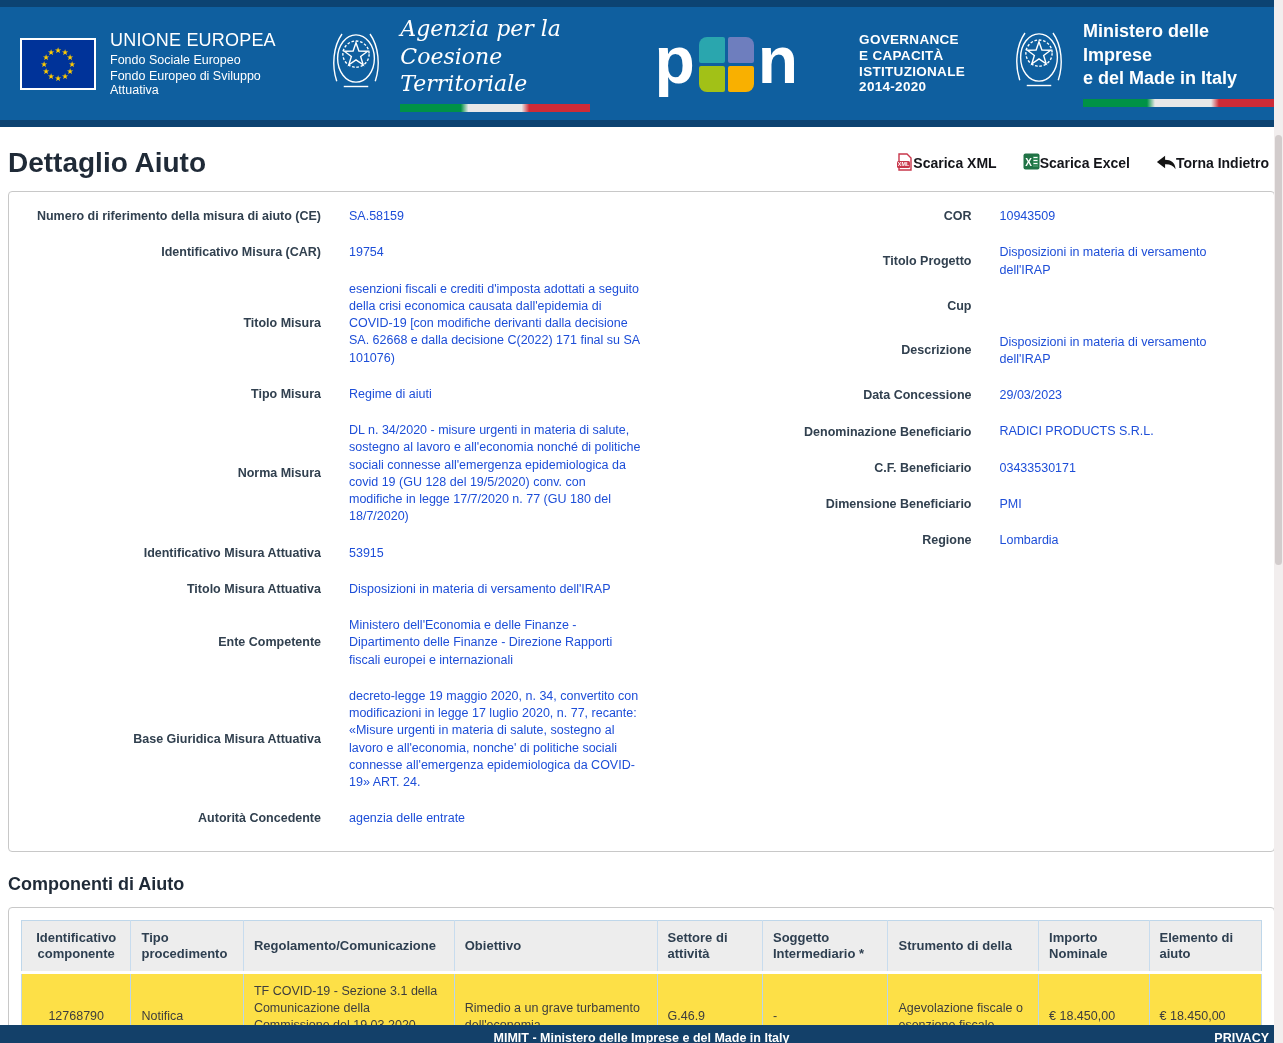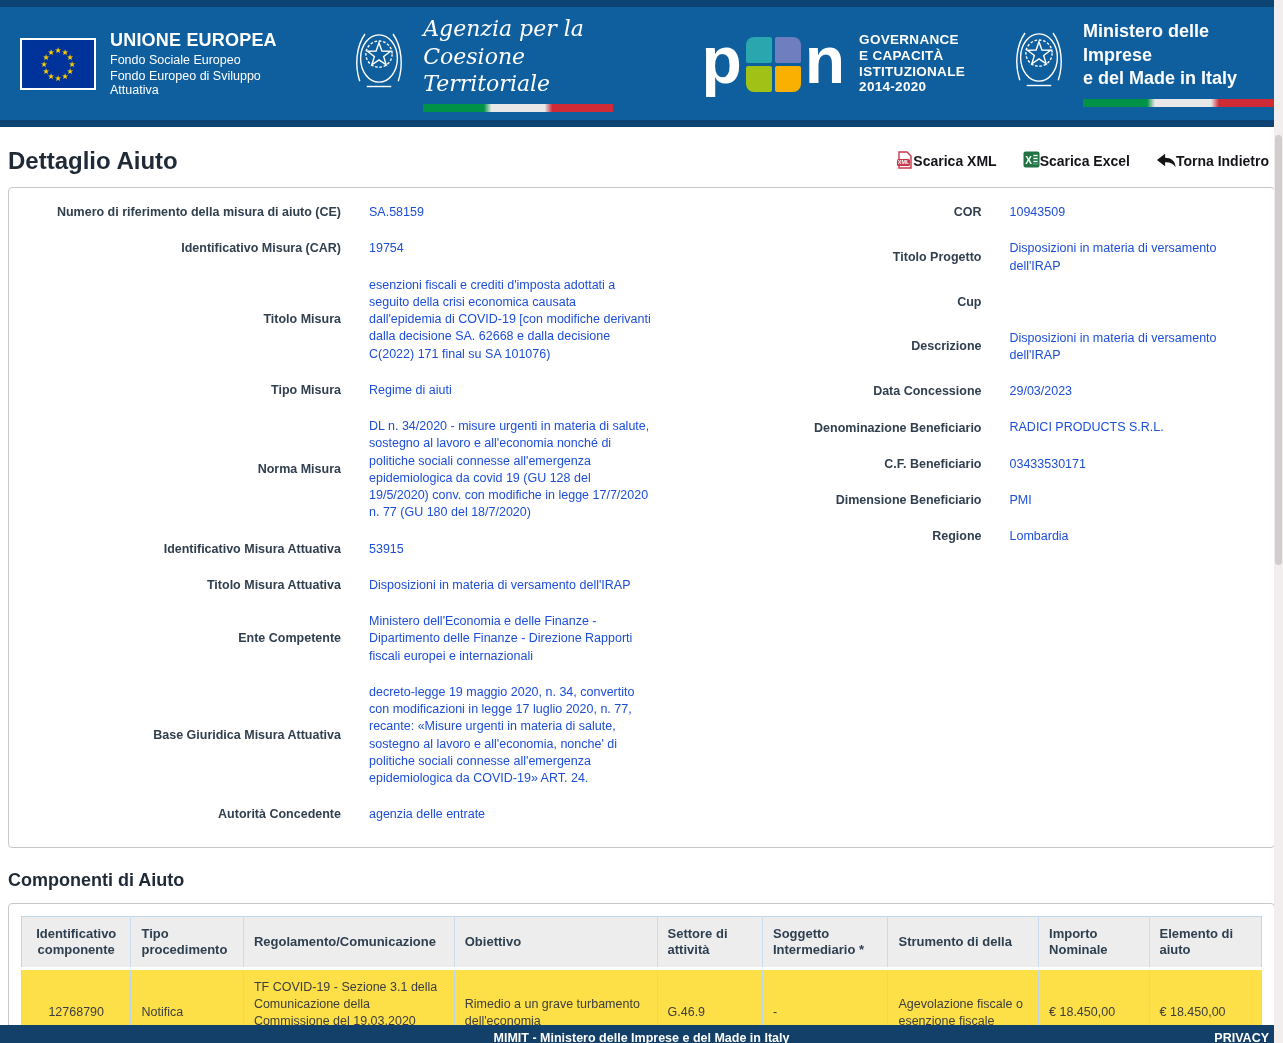--- a/index.html
+++ b/index.html
@@ -6,51 +6,51 @@
   html,body { width:1283px; height:1043px; overflow:hidden; background:#fff;
     font-family:"Liberation Sans", sans-serif; color:#444; position:relative; }
 
   
   .site-header { height:127px; background:#0f5f9f;
     border-top:7px solid #0c4372; border-bottom:7px solid #0c4372;
     display:flex; align-items:center; color:#fff; }
   .logo-group { display:flex; align-items:center; }
   .eu-group { margin-left:20px; }
   .eu-flag { width:76px; height:52px; background:#039; border:2px solid #fff; margin-right:14px; }
-  .eu-title { font-size:18px; font-weight:bold; letter-spacing:.2px; }
+  .eu-title { font-size:18px; font-weight:normal; letter-spacing:.2px; }
   .eu-sub { font-size:12.5px; margin-top:2px; }
   .agenzia-group { margin-left:48px; }
   .emblem { margin-right:16px; flex-shrink:0; }
   .agenzia-text { font-family:"DejaVu Serif", serif; font-style:italic; font-size:22px; line-height:1.25; }
   .flag-bar { height:8px; width:190px; margin-top:6px;
     background:linear-gradient(to right,#009246 0 32%,#e8e8e8 36% 64%,#ce2b37 68% 100%); }
   .pon-group { margin-left:52px; }
   .pon-mark { display:flex; align-items:flex-start; margin-right:14px; }
   .pon-letter { font-size:66px; font-weight:bold; line-height:.78; color:#fff; }
   .pon-squares { display:grid; grid-template-columns:26px 26px; grid-template-rows:26px 26px;
     gap:3px; margin:2px 4px 0; }
   .sq1 { background:#2aa6ae; border-radius:8px 2px 2px 2px; }
   .sq2 { background:#6e7ebe; border-radius:2px 8px 2px 2px; }
   .sq3 { background:#a2c117; border-radius:2px 2px 2px 8px; }
   .sq4 { background:#f9b000; border-radius:2px 2px 8px 2px; }
-  .pon-caption { font-size:13.5px; font-weight:bold; line-height:1.18; letter-spacing:.3px; }
+  .pon-caption { font-size:13.5px; font-weight:bold; line-height:1.18; letter-spacing:.3px;margin-left:47px; }
   .mimit-group { margin-left:46px; }
   .mimit-text { font-size:18px; font-weight:bold; line-height:1.3; }
   .mimit-text .flag-bar { width:200px; margin-top:8px; }
 
   
   .toolbar { display:flex; justify-content:space-between; align-items:center;
     padding:20px 14px 12px 8px; }
-  .page-title { font-size:24px; font-weight:bold; color:#1f2a37; }
+  .page-title { font-size:28px; font-weight:bold; color:#1f2a37; }
   .toolbar-actions { display:flex; align-items:center; gap:26px; }
   .tool-btn { display:flex; align-items:center; font-size:14px; font-weight:bold;
     color:#14151a; cursor:pointer; }
 
   
-  .panel { border:1px solid #c8c8c8; border-radius:4px; margin:0 8px; background:#fff;padding-left:20px; }
+  .panel { border:1px solid #c8c8c8; border-radius:4px; margin:0 8px; background:#fff; }
   .detail-grid { display:grid; grid-template-columns:1fr 1fr; padding:16px 0 4px; }
   .field { display:flex; align-items:center; margin-bottom:19px; }
   .field-label { width:312px; flex-shrink:0; text-align:right; font-size:12.5px;
     font-weight:bold; color:#31404f; line-height:1.35; }
   .field-value { margin-left:28px; font-size:12.5px; color:#1d4ed8; line-height:1.38; }
   .col-left .field-value { max-width:302px; }
   .col-right .field-label { width:330px; }
   .col-right .field-value { max-width:212px; }
 
   

